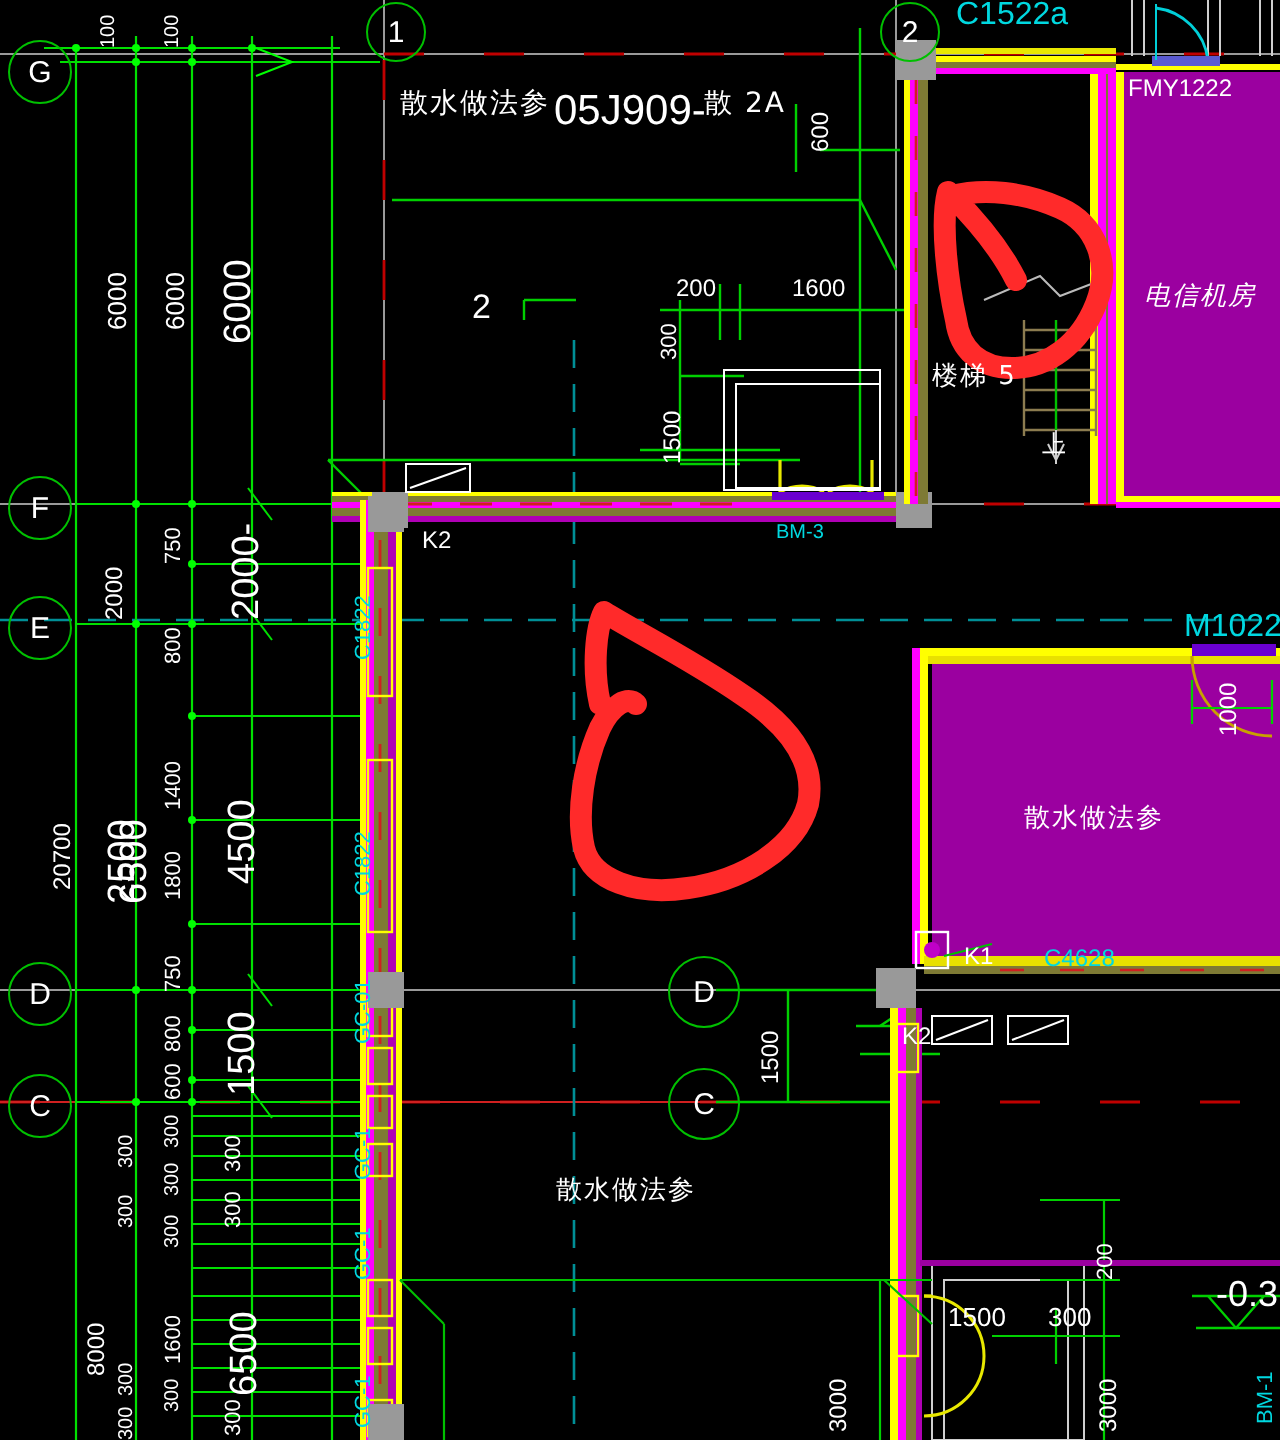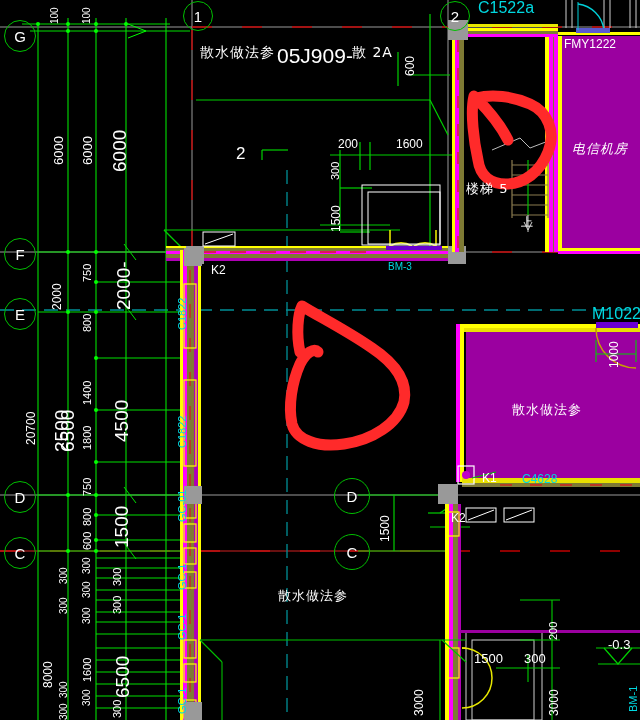--- a/index.html
+++ b/index.html
@@ -464,15 +464,15 @@
   <div class="txt vt" style="left:330px;top:180px;font-size:11px;">300</div>
   <div class="txt vt" style="left:330px;top:232px;font-size:12px;">1500</div>
   <div class="txt vt" style="left:379px;top:542px;font-size:12px;">1500</div>
   <div class="txt vt" style="left:608px;top:368px;font-size:12px;">1000</div>
   <div class="txt" style="left:474px;top:652px;font-size:13px;">1500</div>
   <div class="txt" style="left:524px;top:652px;font-size:13px;">300</div>
   <div class="txt vt" style="left:548px;top:640px;font-size:11px;">200</div>
   <div class="txt vt" style="left:548px;top:716px;font-size:12px;">3000</div>
   <div class="txt vt" style="left:413px;top:716px;font-size:12px;">3000</div>
 
-  <div class="txt" style="left:608px;top:638px;font-size:13px;">-0.3</div>
+  <div class="txt" style="left:608px;top:638px;font-size:18px;">-0.3</div>
 
 </div>
 
 </body></html>

